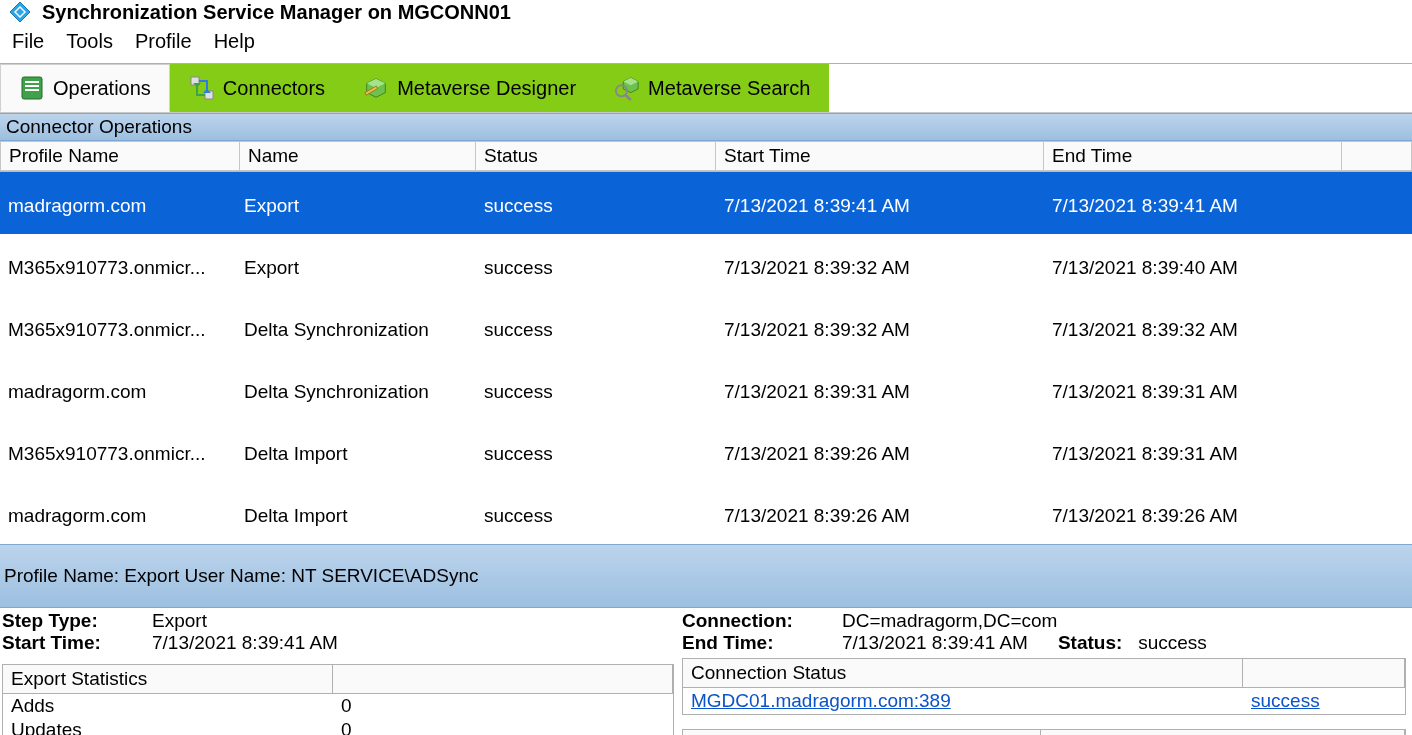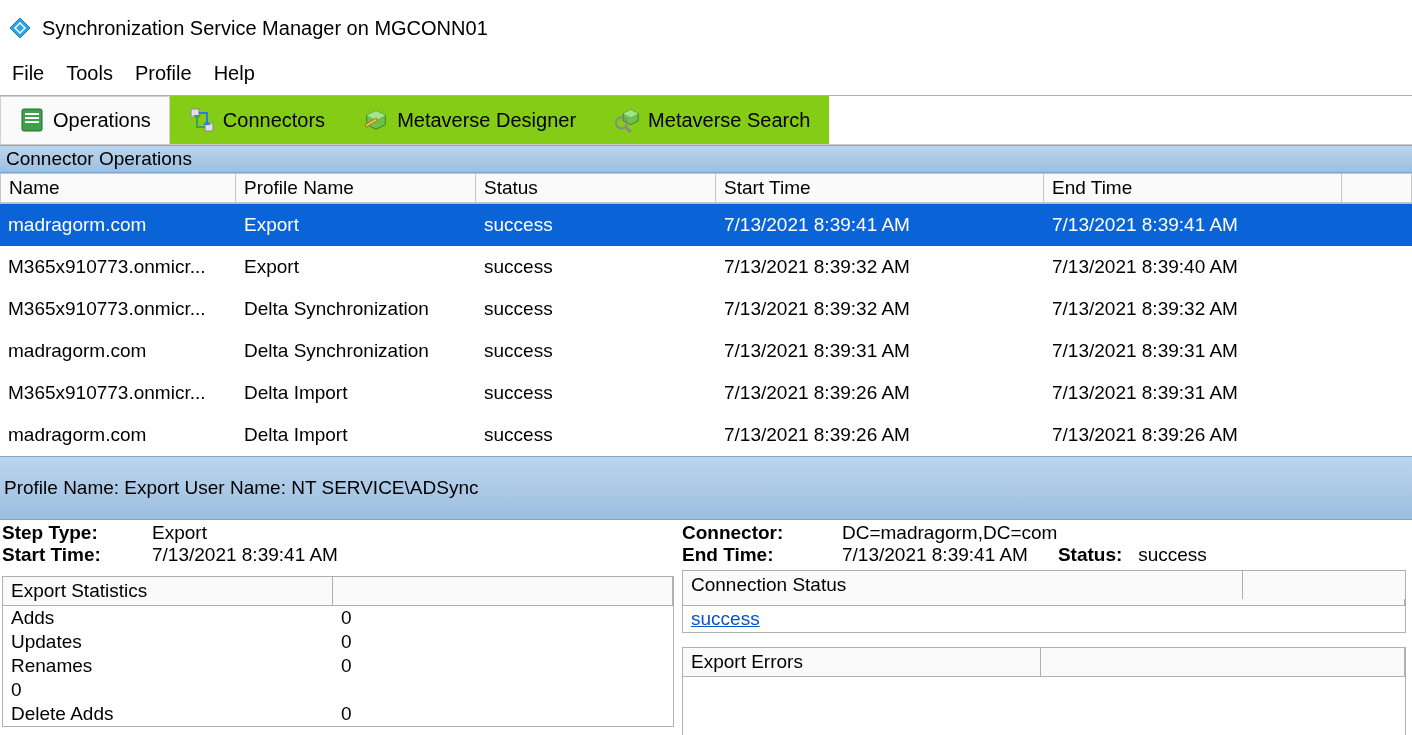--- a/index.html
+++ b/index.html
@@ -7,22 +7,23 @@
     margin: 0;
     font-family: "Segoe UI", Tahoma, sans-serif;
     font-size: 18px;
     background: #fff;
     color: #000;
     user-select: none;
   }
   .titlebar {
     display: flex;
     align-items: center;
-    padding: 16px 8px;
+    padding: 0 8px;
     gap: 10px;
+    font-weight: bold;
   }
   .titlebar .title-text { font-size: 20px; }
   .app-icon svg { display: block; }
   .menubar {
     display: flex;
     gap: 22px;
     padding: 6px 12px 10px 12px;
     border-bottom: 1px solid #b0b0b0;
     font-size: 20px;
   }
@@ -68,21 +69,21 @@
     border: 1px solid #c6c6c6;
     border-left: none;
     padding: 3px 8px;
     font-size: 19px;
     background: #fafafa;
   }
   .grid-header .col:first-child { border-left: 1px solid #c6c6c6; }
   .grid-body { }
   .grid-row { display:flex; font-size: 19px; }
   .grid-row.selected { background: #0a64d8; color: #fff; }
-  .grid-row .cell { padding: 10px 8px; overflow: hidden; white-space: nowrap; text-overflow: ellipsis; }
+  .grid-row .cell { padding: 17px 8px; overflow: hidden; white-space: nowrap; text-overflow: ellipsis; margin-top: 6px; }
   .col-name   { width: 236px; }
   .col-prof   { width: 240px; }
   .col-status { width: 240px; }
   .col-start  { width: 328px; }
   .col-end    { width: 298px; }
   .col-spacer { flex: 1; }
 
   .details-bar {
     background: #a7c7e7;
     background: linear-gradient(#bcd4ec, #9cbfe0);
@@ -112,21 +113,21 @@
   }
   .mini-header .mh {
     padding: 3px 8px;
     border-right: 1px solid #b0b0b0;
     font-size: 19px;
   }
   .mini-row { display:flex; padding: 1px 8px; font-size: 19px; }
   .mini-row .mc1 { width: 330px; }
   .mini-row .mc2 { }
   .conn-table { margin-top: 4px; border:1px solid #b0b0b0;}
-  .conn-header { display:flex; background:#fafafa; border-bottom:1px solid #b0b0b0;flex-direction:column;}
+  .conn-header { display:flex; background:#fafafa; border-bottom:1px solid #b0b0b0;}
   .conn-header .ch { padding:3px 8px; border-right:1px solid #b0b0b0; font-size:19px;}
   .conn-row { display:flex; padding:2px 8px; font-size:19px;}
   .conn-row a { color:#0a53c8; text-decoration: underline;}
   .err-table { margin-top: 14px; border:1px solid #b0b0b0; min-height: 130px;}
   .err-header { display:flex; background:#fafafa; border-bottom:1px solid #b0b0b0;}
   .err-header .eh { padding:3px 8px; border-right:1px solid #b0b0b0; font-size:19px;}
 </style>
 </head>
 <body>
 
@@ -192,22 +193,22 @@
         <line x1="12" y1="20" x2="18" y2="26" stroke="#888" stroke-width="3"></line>
       </svg>
     </span>
     <span>Metaverse Search</span>
   </div>
 </div>
 
 <div class="section-header">Connector Operations</div>
 
 <div class="grid-header">
+  <div class="col col-prof">Profile Name</div>
   <div class="col col-name">Name</div>
-  <div class="col col-prof">Profile Name</div>
   <div class="col col-status">Status</div>
   <div class="col col-start">Start Time</div>
   <div class="col col-end">End Time</div>
   <div class="col col-spacer"></div>
 </div>
 
 <div class="grid-body" id="grid-body">
     <div class="grid-row selected">
       <div class="cell col-name">madragorm.com</div>
       <div class="cell col-prof">Export</div>
@@ -289,38 +290,39 @@
           <div class="mini-row">
             <div class="mc1">Delete Adds</div>
             <div class="mc2">0</div>
           </div>
         </div>
     </div>
   </div>
 
   <div class="details-right">
     <div class="kv-row">
-      <span class="kv-label-r">Connector:</span>
+      <span class="kv-label-r">Connection:</span>
       <span>DC=madragorm,DC=com</span>
     </div>
     <div class="kv-row">
       <span class="kv-label-r">End Time:</span>
       <span>7/13/2021 8:39:41 AM</span>
       <span class="status-inline">
         <b>Status:</b>
         &nbsp;&nbsp;<span>success</span>
       </span>
     </div>
 
     <div class="conn-table">
       <div class="conn-header">
         <div class="ch" style="width:560px;">Connection Status</div>
         <div class="ch" style="flex:1;"></div>
       </div>
       <div class="conn-row">
+        <div style="width:560px;"><a href="#">MGDC01.madragorm.com:389</a></div>
         <div><a href="#">success</a></div>
       </div>
     </div>
 
     <div class="err-table">
       <div class="err-header">
         <div class="eh" style="width:358px;">Export Errors</div>
         <div class="eh" style="flex:1;"></div>
       </div>
     </div>

